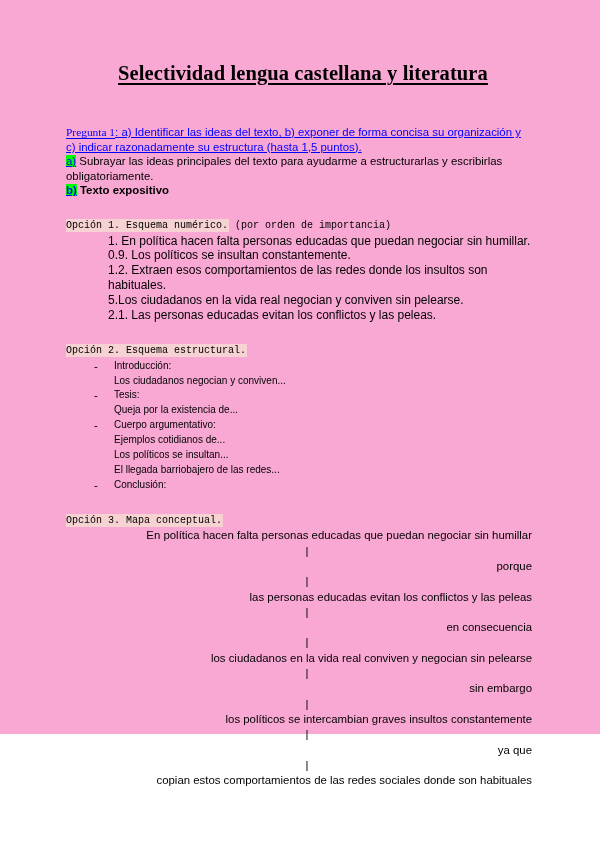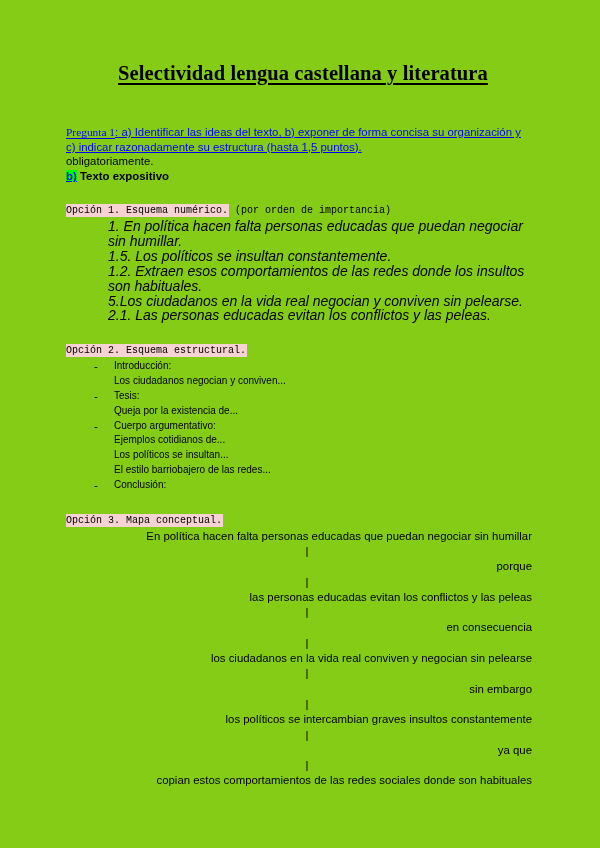--- a/index.html
+++ b/index.html
@@ -10,22 +10,22 @@
   body {
     width: 600px;
     height: 848px;
     font-family: "Liberation Sans", sans-serif;
     color: #000000;
     overflow: hidden;
   }
   .page {
     position: relative;
     width: 600px;
-    height: 848px;
-    background: #84cc16;
+    height: 734px;
+    background: #f9a8d4;
     box-sizing: border-box;
   }
   .content {
     position: absolute;
     left: 66px;
     top: 0;
     width: 474px;
   }
 
   
@@ -70,23 +70,22 @@
   }
   .option-head .hl-pink { padding: 1px 1px 1px 0; }
 
   
   .num-list {
     margin: 0;
     padding: 0 0 0 42px;
     list-style: none;
   }
   .num-list li {
-    font-size: 14px;
+    font-size: 12px;
     line-height: 14.9px;
-    font-style: italic;
   }
 
   .dash-list {
     margin: 0;
     padding: 0;
     list-style: none;
   }
   .dash-group { position: relative; }
   .dash-group .dash {
     position: absolute;
@@ -122,29 +121,30 @@
 <body>
 
 <div class="page">
   <div class="content">
 
     <h1 class="doc-title">Selectividad lengua castellana y literatura</h1>
 
     <div class="pregunta-block">
       <div class="line"><span class="blue underline">Pregunta 1</span><span class="blue">: a) Identificar las ideas del texto, b) exponer de forma concisa su organización y</span></div>
       <div class="line blue">c) indicar razonadamente su estructura (hasta 1,5 puntos).</div>
+      <div class="line"><span class="blue hl-green">a)</span><span> Subrayar las ideas principales del texto para ayudarme a estructurarlas y escribirlas</span></div>
       <div class="line">obligatoriamente.</div>
       <div class="line"><span class="blue hl-green bold">b)</span><span class="bold"> Texto expositivo</span></div>
     </div>
 
     <div class="option-block">
       <div class="option-head"><span class="hl-pink">Opción 1. Esquema numérico.</span><span> (por orden de importancia)</span></div>
       <ul class="num-list">
         <li>1. En política hacen falta personas educadas que puedan negociar sin humillar.</li>
-        <li>1.5. Los políticos se insultan constantemente.</li>
+        <li>0.9. Los políticos se insultan constantemente.</li>
         <li>1.2. Extraen esos comportamientos de las redes donde los insultos son habituales.</li>
         <li>5.Los ciudadanos en la vida real negocian y conviven sin pelearse.</li>
         <li>2.1. Las personas educadas evitan los conflictos y las peleas.</li>
       </ul>
     </div>
 
     <div class="option-block">
       <div class="option-head"><span class="hl-pink">Opción 2. Esquema estructural.</span></div>
       <div class="dash-list">
 
@@ -158,21 +158,21 @@
           <span class="dash">-</span>
           <div class="dash-label">Tesis:</div>
           <div class="sub">Queja por la existencia de...</div>
         </div>
 
         <div class="dash-group">
           <span class="dash">-</span>
           <div class="dash-label">Cuerpo argumentativo:</div>
           <div class="sub">Ejemplos cotidianos de...</div>
           <div class="sub">Los políticos se insultan...</div>
-          <div class="sub">El estilo barriobajero de las redes...</div>
+          <div class="sub">El llegada barriobajero de las redes...</div>
         </div>
 
         <div class="dash-group">
           <span class="dash">-</span>
           <div class="dash-label">Conclusión:</div>
         </div>
 
       </div>
     </div>
 

